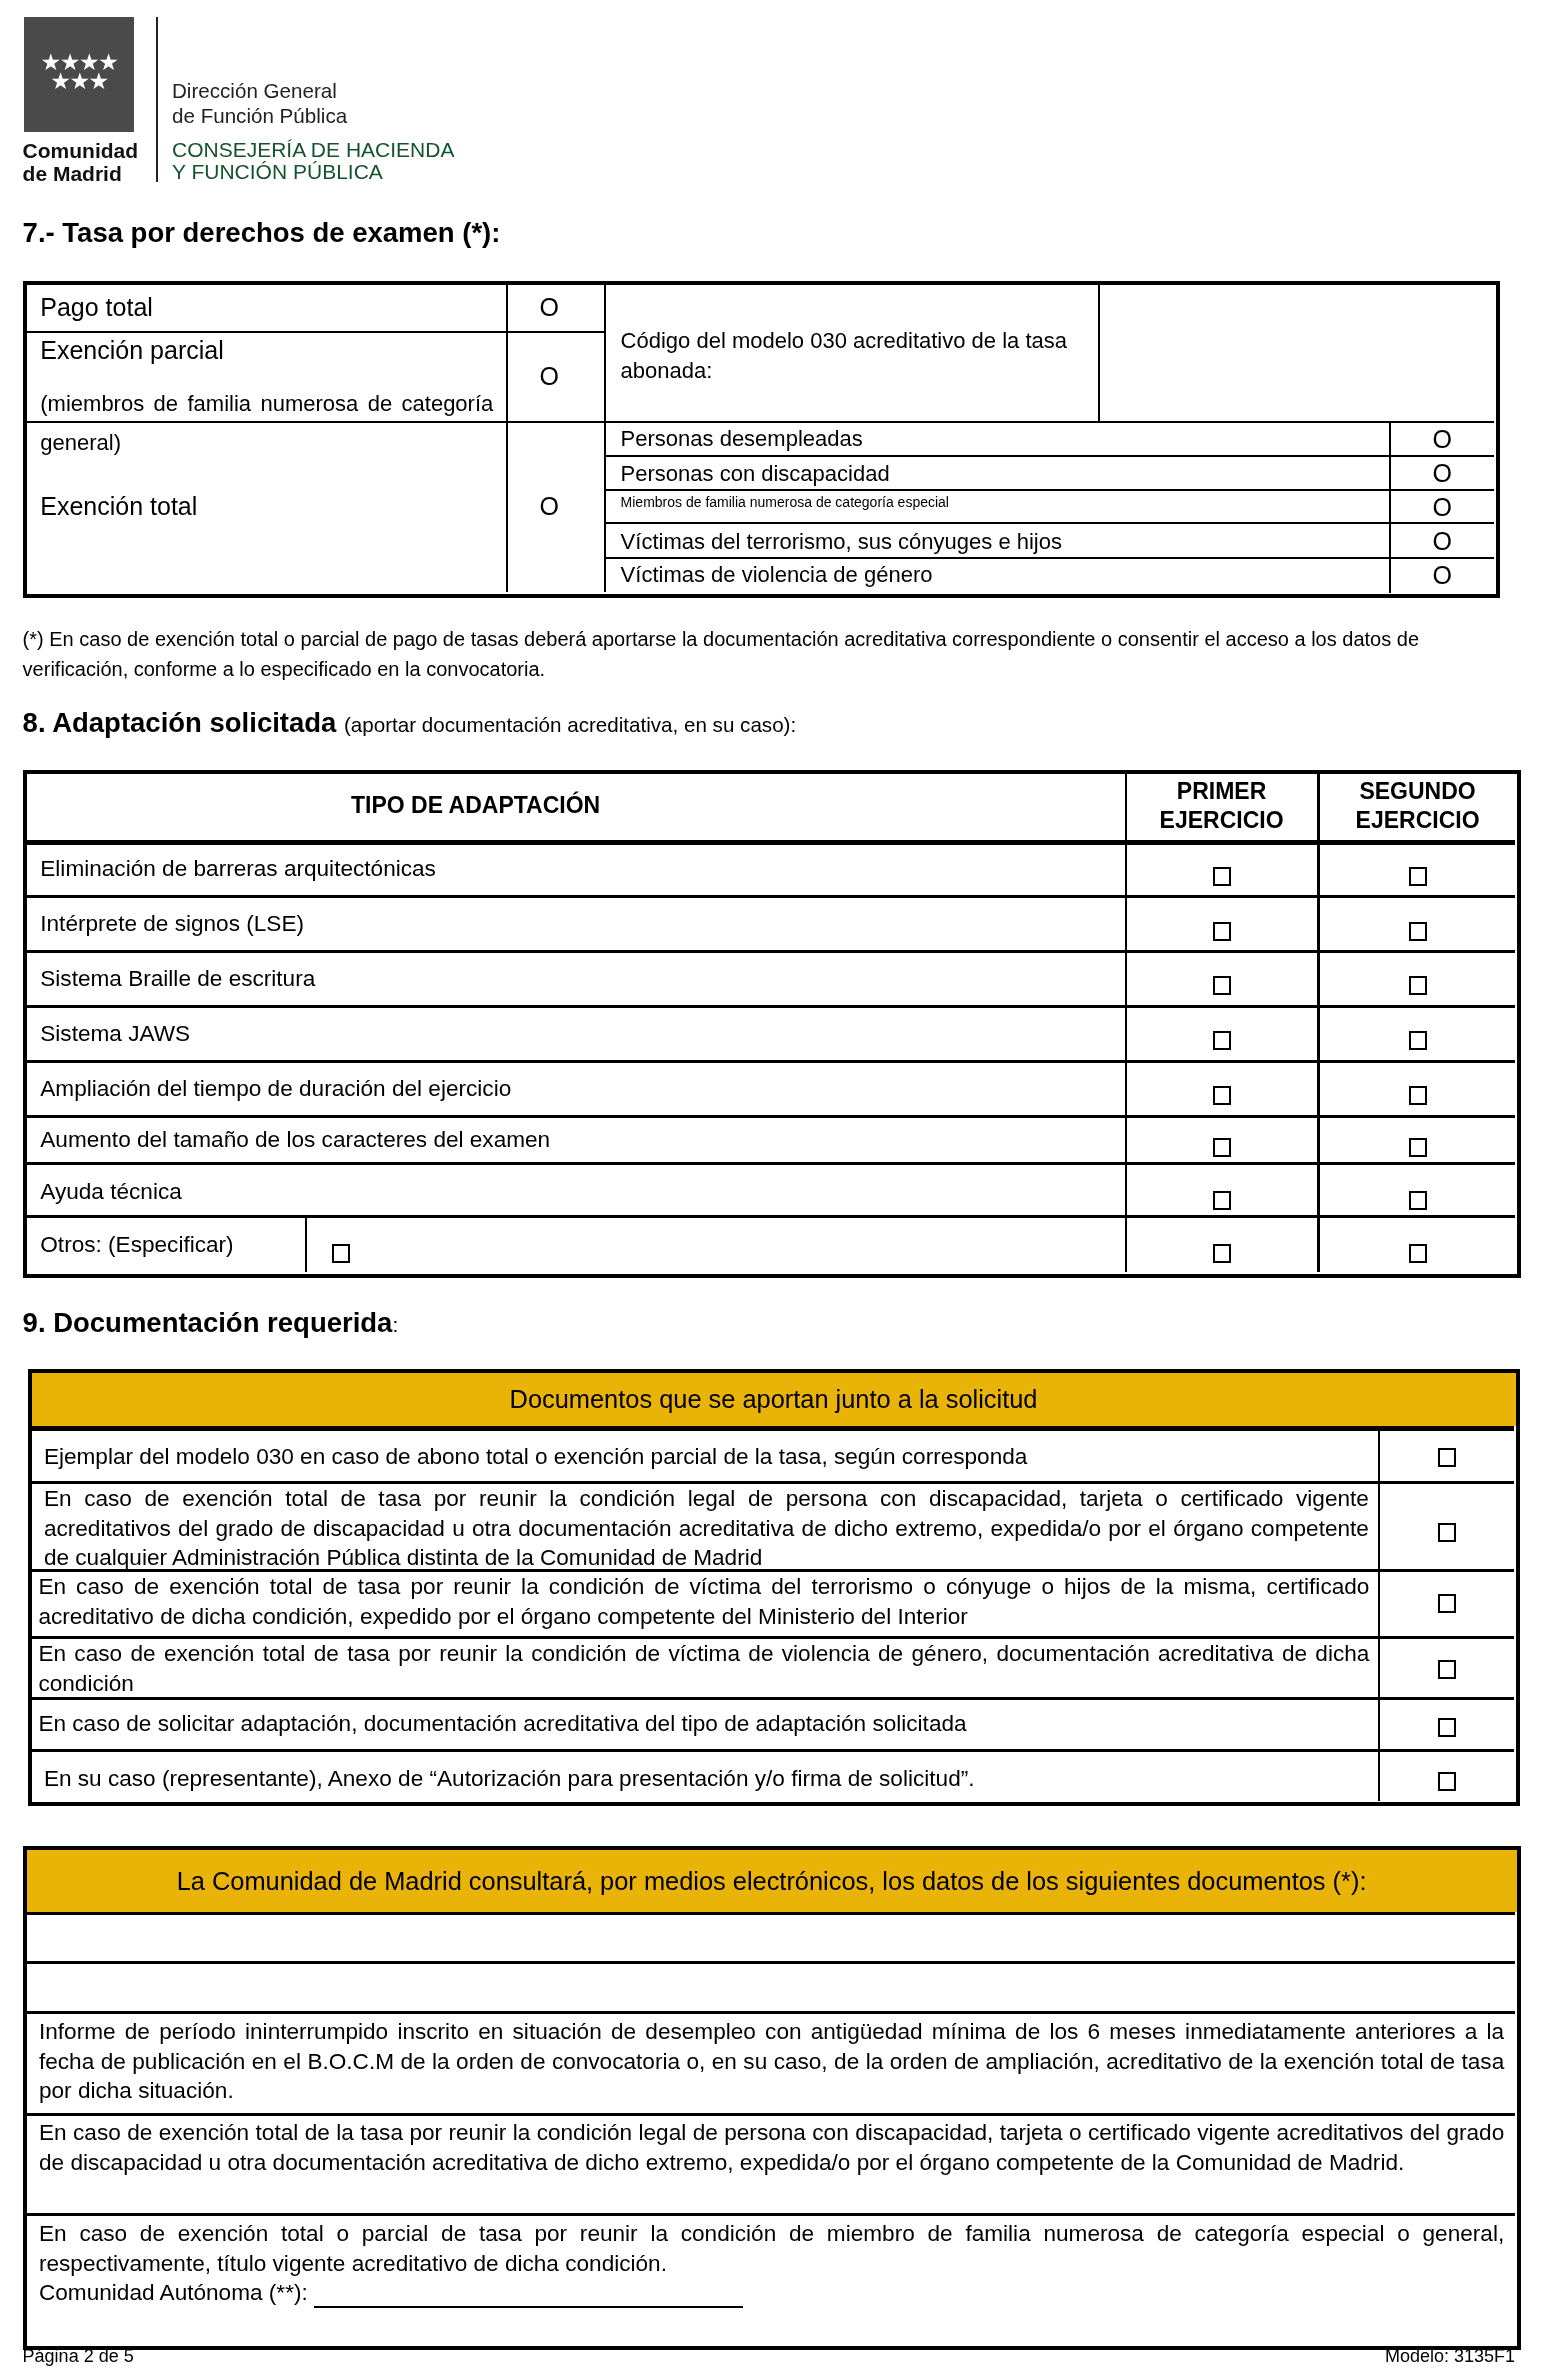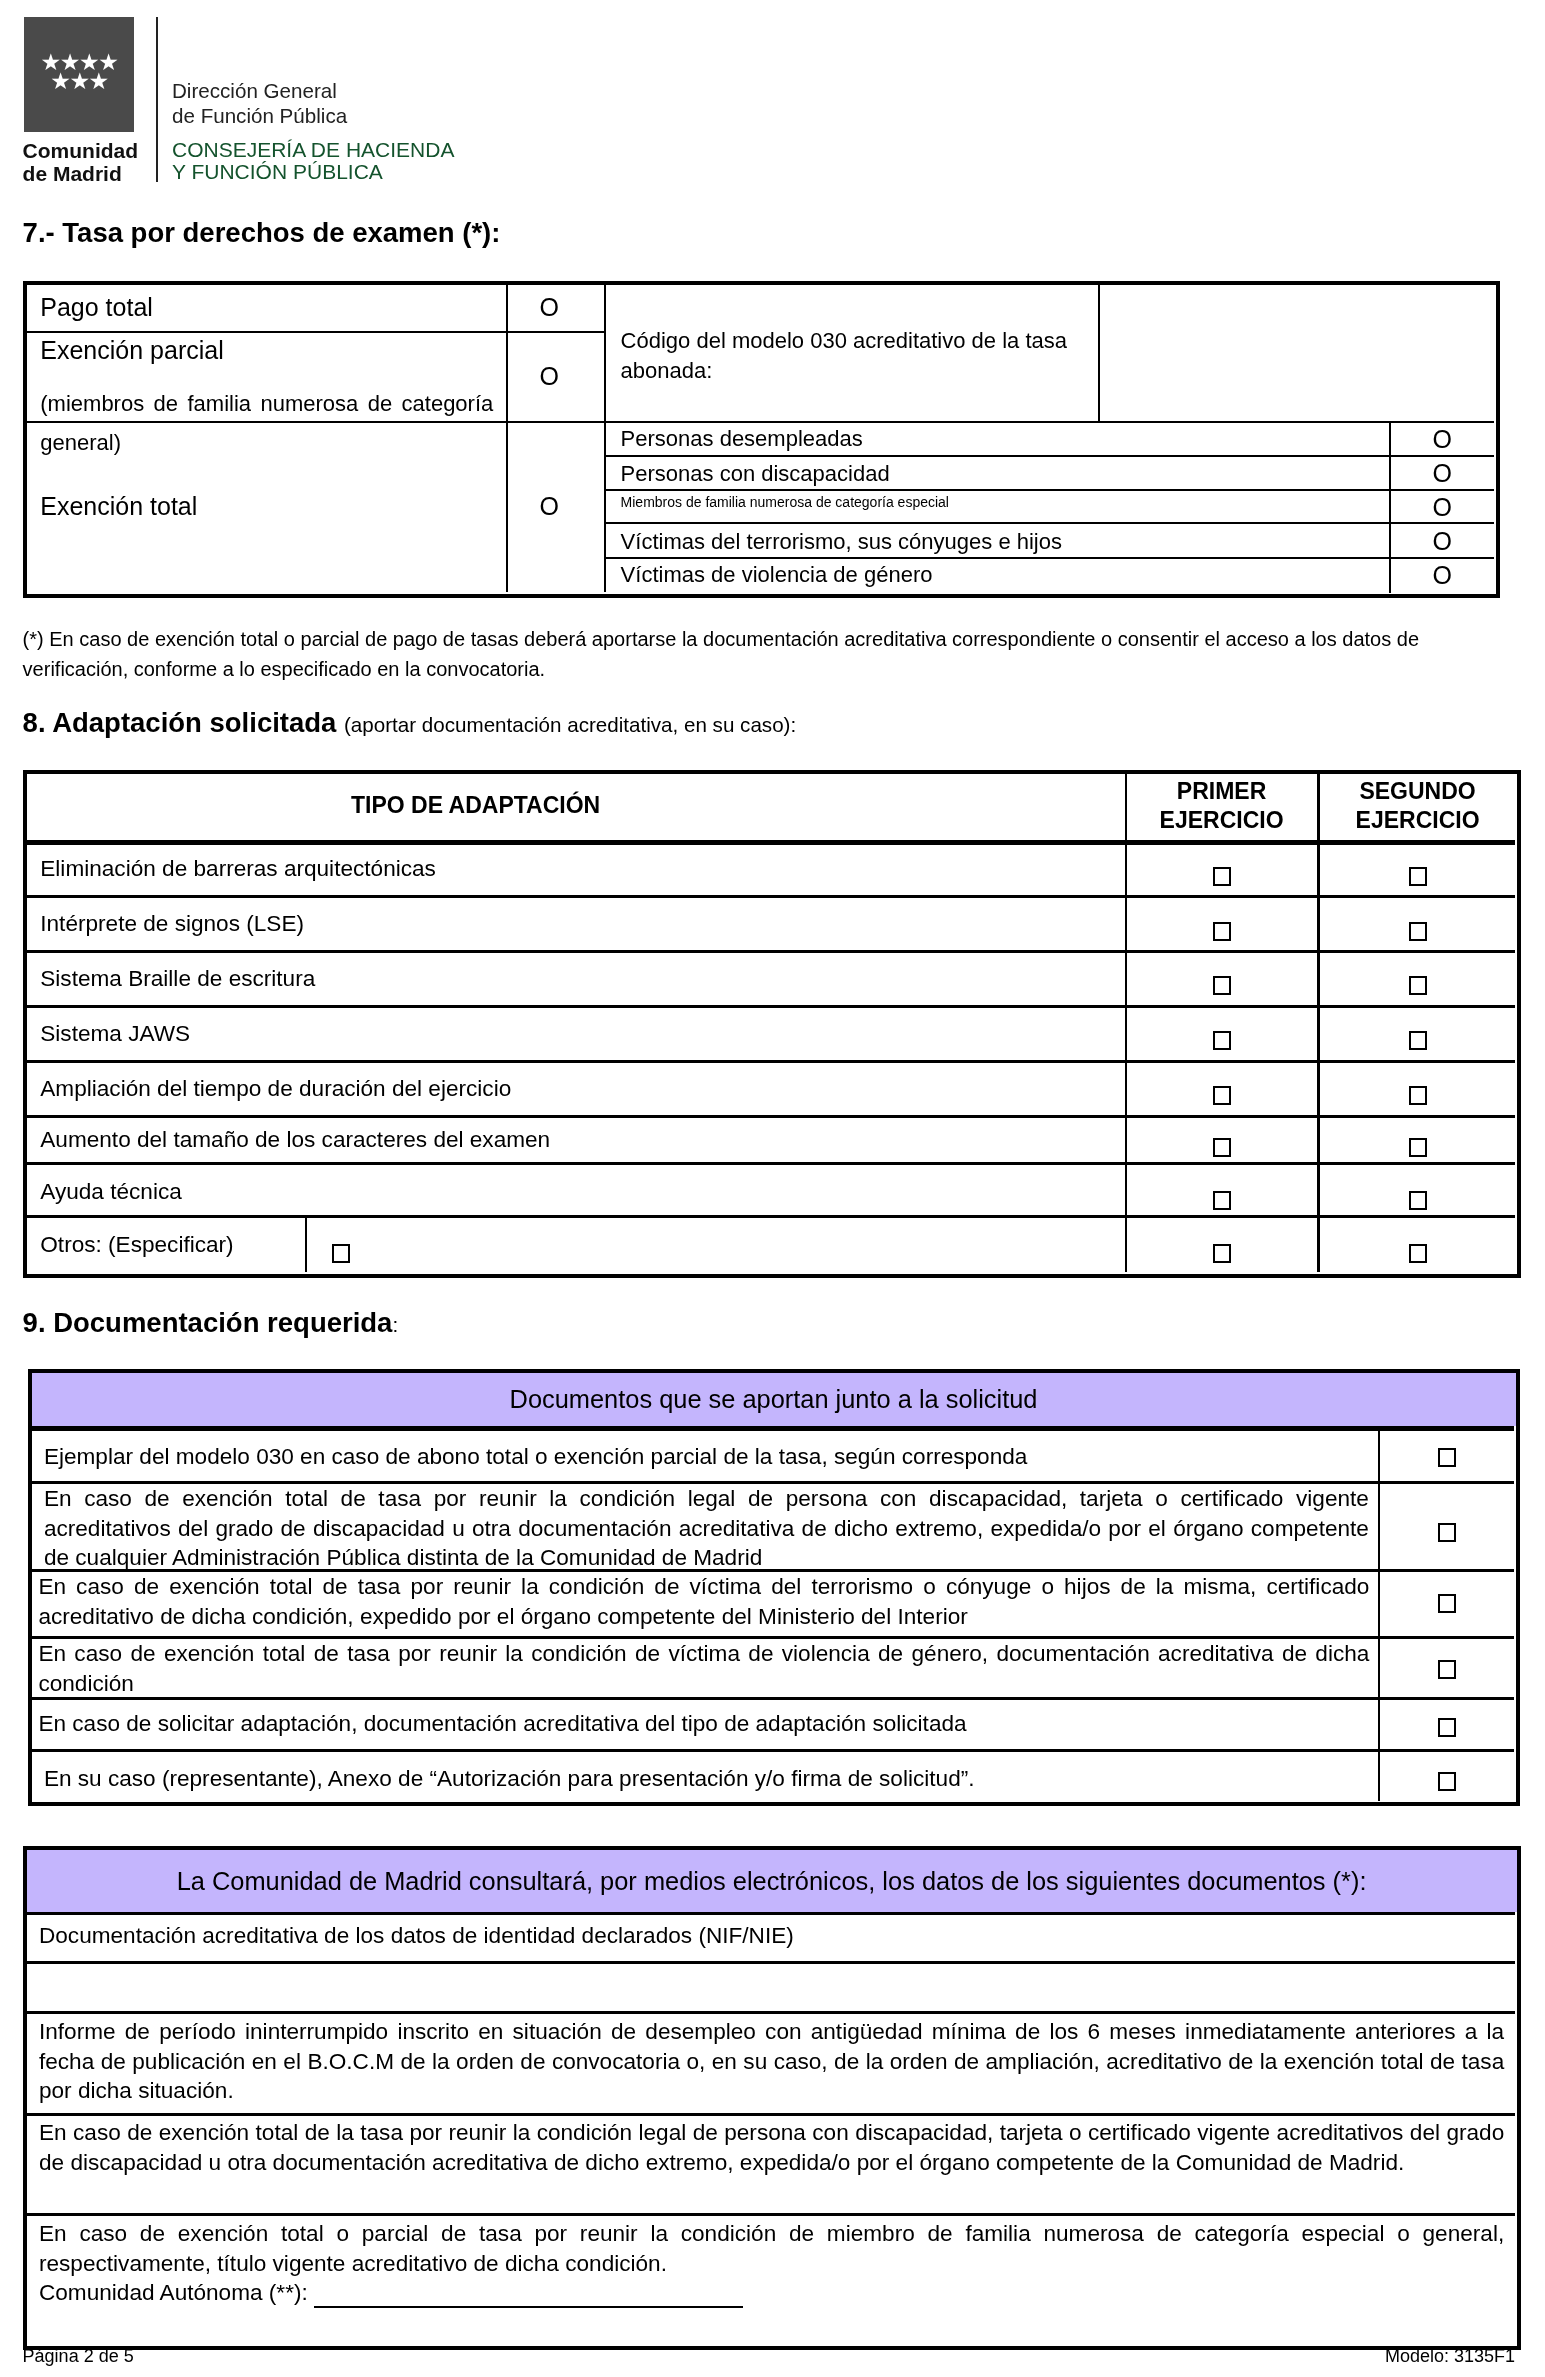--- a/index.html
+++ b/index.html
@@ -26,21 +26,21 @@
   .radio { font-size:25px; }
 
   
   .t8 { left:22.6px; top:770px; width:1498px; height:508px; border:4.8px solid #000; box-sizing:border-box; }
   .t8 .row-label { position:absolute; left:13.7px; font-size:22.6px; }
   .chk { position:absolute; width:18px; height:19px; border:2.1px solid #000; box-sizing:border-box; background:#fff; }
   .th8 { position:absolute; font-weight:bold; font-size:23px; text-align:center; line-height:29px; }
 
   
   .t9 { left:27.5px; top:1369px; width:1492px; height:437px; border:4.8px solid #000; box-sizing:border-box; }
-  .gray-head { position:absolute; left:0; right:0; background:#c4b5fd; font-size:25.4px; text-align:center; }
+  .gray-head { position:absolute; left:0; right:0; background:#eab308; font-size:25.4px; text-align:center; }
   .doc-text { position:absolute; font-size:22.6px; line-height:29.5px; }
 
   
   .tc { left:22.6px; top:1846px; width:1498px; height:504px; border:4.8px solid #000; box-sizing:border-box; }
   .tc .doc-text { left:12.4px; right:12.4px; text-align:justify; }
 
   .footer { font-size:18px; }
 </style>
 </head>
 <body>
@@ -201,21 +201,20 @@
 </div>
 
 <div class="abs tc">
   <div class="gray-head" style="top:0; height:62px; line-height:62px;">La Comunidad de Madrid consultará, por medios electrónicos, los datos de los siguientes documentos (*):</div>
   <div class="hline" style="left:0; top:62px; width:1488px; height:3.4px;"></div>
   <div class="hline" style="left:0; top:111px; width:1488px; height:3.4px;"></div>
   <div class="hline" style="left:0; top:161px; width:1488px; height:3.4px;"></div>
   <div class="hline" style="left:0; top:263px; width:1488px; height:3.4px;"></div>
   <div class="hline" style="left:0; top:363px; width:1488px; height:3.4px;"></div>
 
-  <div class="doc-text" style="top:71px;">Documentación acreditativa de los datos de identidad declarados (NIF/NIE)</div>
   <div class="doc-text" style="top:167px;">Informe de período ininterrumpido inscrito en situación de desempleo con antigüedad mínima de los 6 meses inmediatamente anteriores a la fecha de publicación en el B.O.C.M de la orden de convocatoria o, en su caso, de la orden de ampliación, acreditativo de la exención total de tasa por dicha situación.</div>
   <div class="doc-text" style="top:268px;">En caso de exención total de la tasa por reunir la condición legal de persona con discapacidad, tarjeta o certificado vigente acreditativos del grado de discapacidad u otra documentación acreditativa de dicho extremo, expedida/o por el órgano competente de la Comunidad de Madrid.</div>
   <div class="doc-text" style="top:369px;">En caso de exención total o parcial de tasa por reunir la condición de miembro de familia numerosa de categoría especial o general, respectivamente, título vigente acreditativo de dicha condición.</div>
   <div class="doc-text" style="top:428px; right:auto;">
     <span>Comunidad Autónoma (**):</span>
     <span style="display:inline-block; width:429px; border-bottom:2.1px solid #000; height:23px; vertical-align:bottom;"></span>
   </div>
 </div>
 
 <div class="abs footer" style="left:22.6px; top:2346px;">Página 2 de 5</div>

